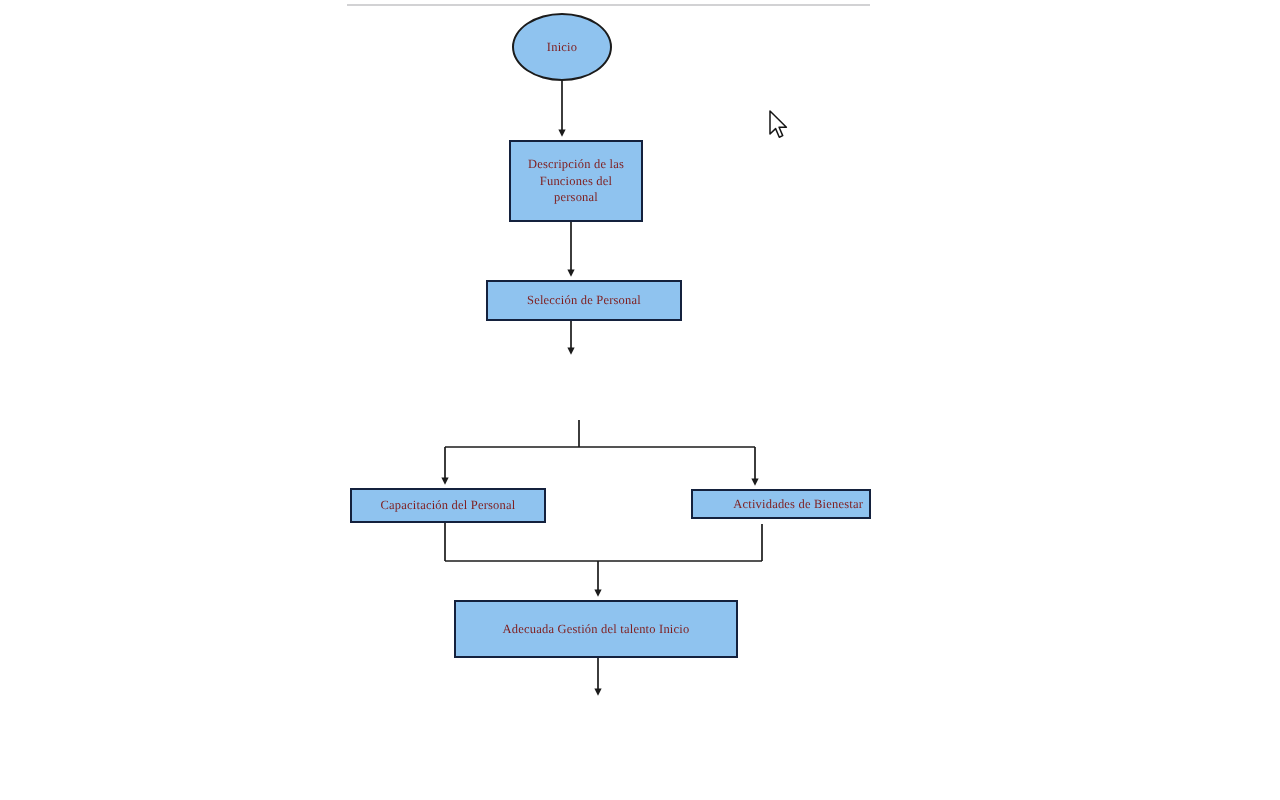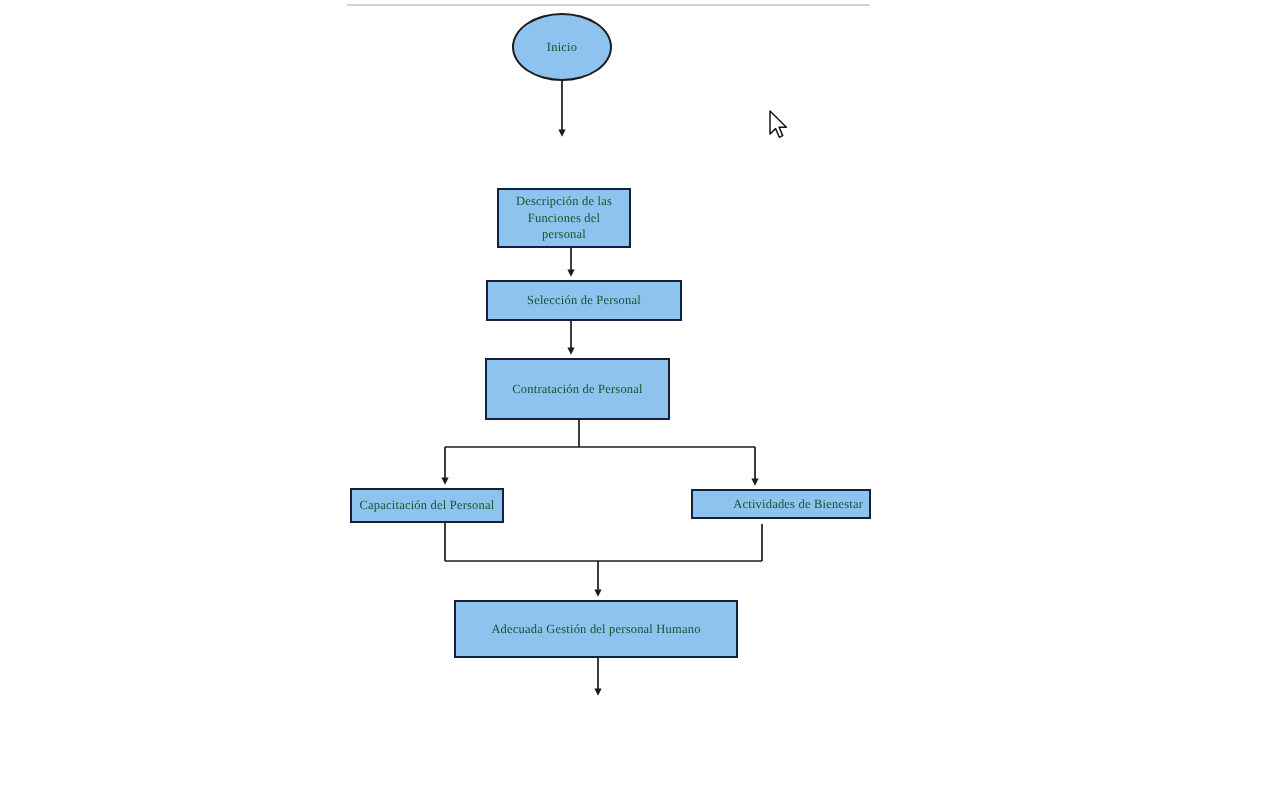--- a/index.html
+++ b/index.html
@@ -43,45 +43,45 @@
   }
 
   
   .node {
     position: absolute;
     box-sizing: border-box;
     display: flex;
     align-items: center;
     justify-content: center;
     text-align: center;
-    color: #14532d;
+    color: #7f1d1d;
     background: #8fc3ef;
     border: 2px solid #14213d;
     font-size: 12.5px;
     line-height: 1.35;
     letter-spacing: 0.2px;
     font-weight: 400;
     text-rendering: geometricPrecision;
   }
   .node.terminator {
     border-radius: 50%;
     border: 2px solid #1b1b1b;
   }
   .node .node-text {
     display: block;
     padding: 0 6px;
     white-space: pre-line;
   }
 
   
   #node-inicio   { left: 512px; top: 13px;  width: 100px; height: 68px; }
-  #node-desc     { left: 497px; top: 140px; width: 134px; height: 60px; margin-top: 48px; }
+  #node-desc     { left: 509px; top: 140px; width: 134px; height: 82px; }
   #node-seleccion{ left: 486px; top: 280px; width: 196px; height: 41px; }
   #node-contrat  { left: 485px; top: 358px; width: 185px; height: 62px; }
-  #node-capac    { left: 350px; top: 488px; width: 154px; height: 35px; }
+  #node-capac    { left: 350px; top: 488px; width: 196px; height: 35px; }
   #node-bienestar{ left: 691px; top: 489px; width: 180px; height: 30px; justify-content: flex-end; }
   #node-adecuada { left: 454px; top: 600px; width: 284px; height: 58px; }
   #node-fin      { left: 521px; top: 697px; width: 165px; height: 70px; }
 
   
   #cursor {
     position: absolute;
     left: 768px;
     top: 110px;
     width: 24px;
@@ -137,34 +137,31 @@
   <div class="node" id="node-desc">
     <span class="node-text">Descripción de las
 Funciones del
 personal</span>
   </div>
 
   <div class="node" id="node-seleccion">
     <span class="node-text">Selección de Personal</span>
   </div>
 
-  <div class="node" id="node-contrat">
-    <span class="node-text">Contratación de Personal</span>
-  </div>
 
   <div class="node" id="node-capac">
     <span class="node-text">Capacitación del Personal</span>
   </div>
 
   <div class="node" id="node-bienestar">
     <span class="node-text">Actividades de Bienestar</span>
   </div>
 
   <div class="node" id="node-adecuada">
-    <span class="node-text">Adecuada Gestión del personal Humano</span>
+    <span class="node-text">Adecuada Gestión del talento Inicio</span>
   </div>
 
 
   <svg id="cursor" viewBox="0 0 24 34" xmlns="http://www.w3.org/2000/svg">
     <path d="M2,1 L2,24 L7.6,18.6 L11.3,27.2 L14.7,25.6 L11.1,17.2 L18.4,17.2 Z" fill="#ffffff" stroke="#151515" stroke-width="1.5" stroke-linejoin="round"></path>
   </svg>
 
 </div>
 
 </body></html>

